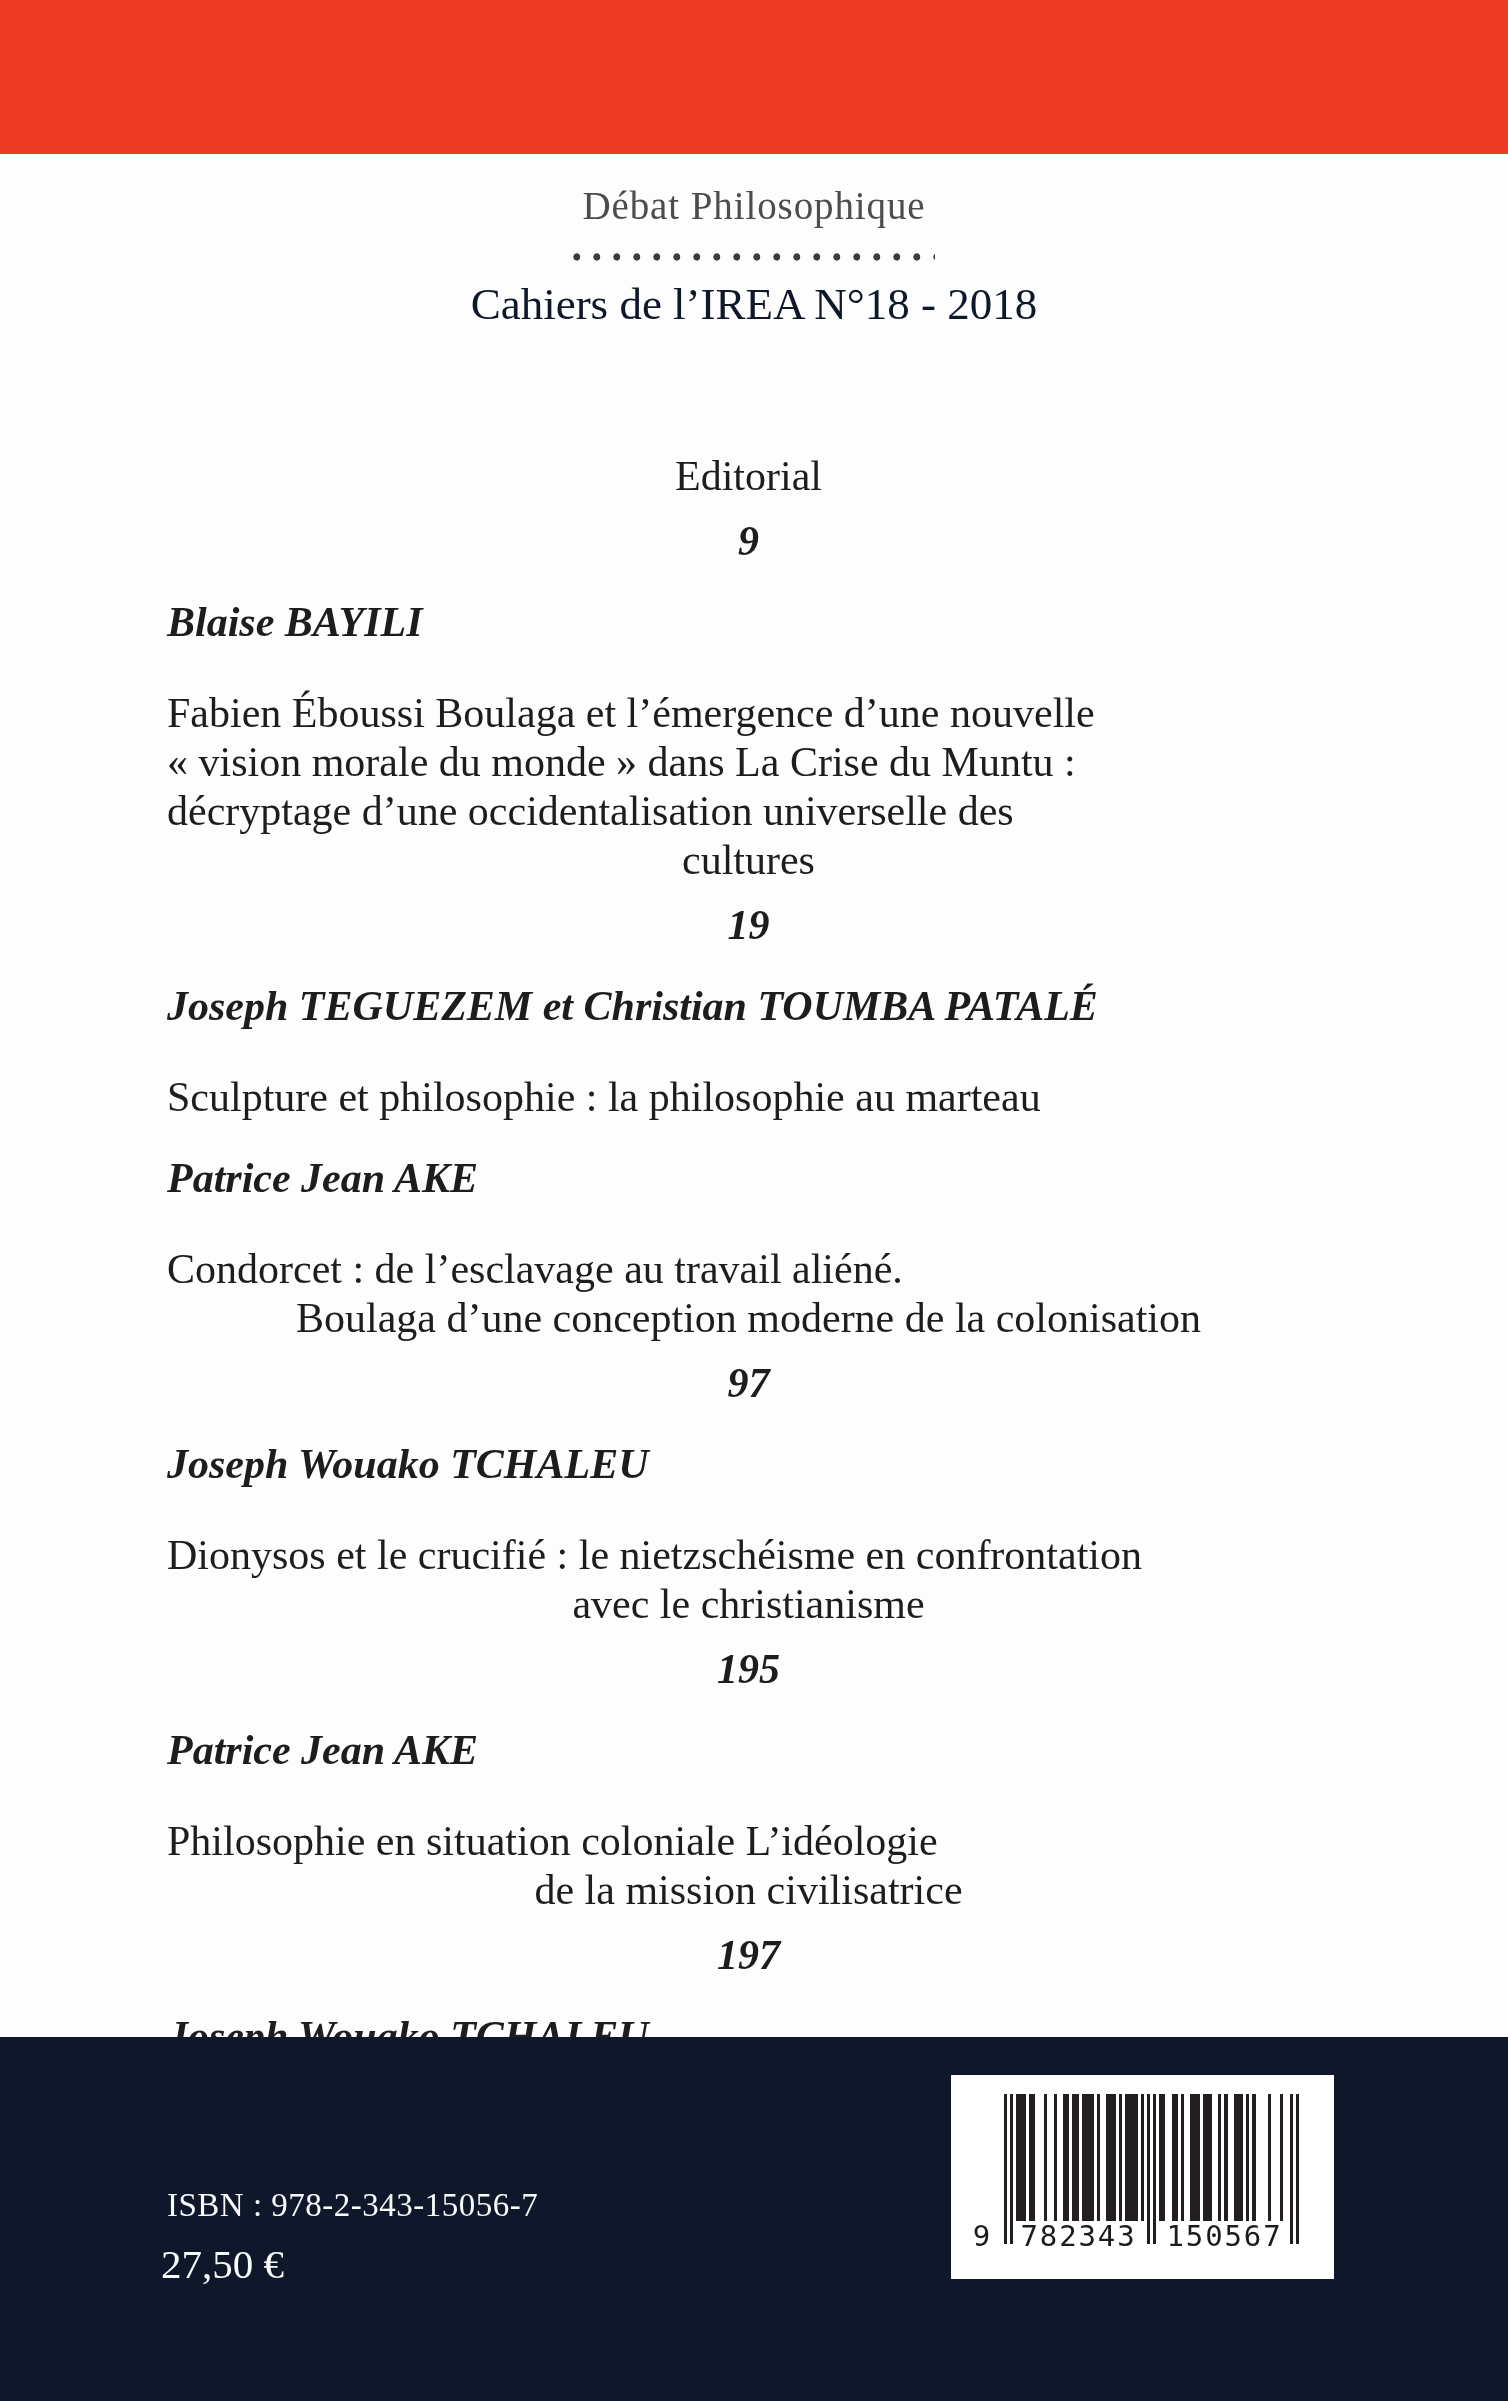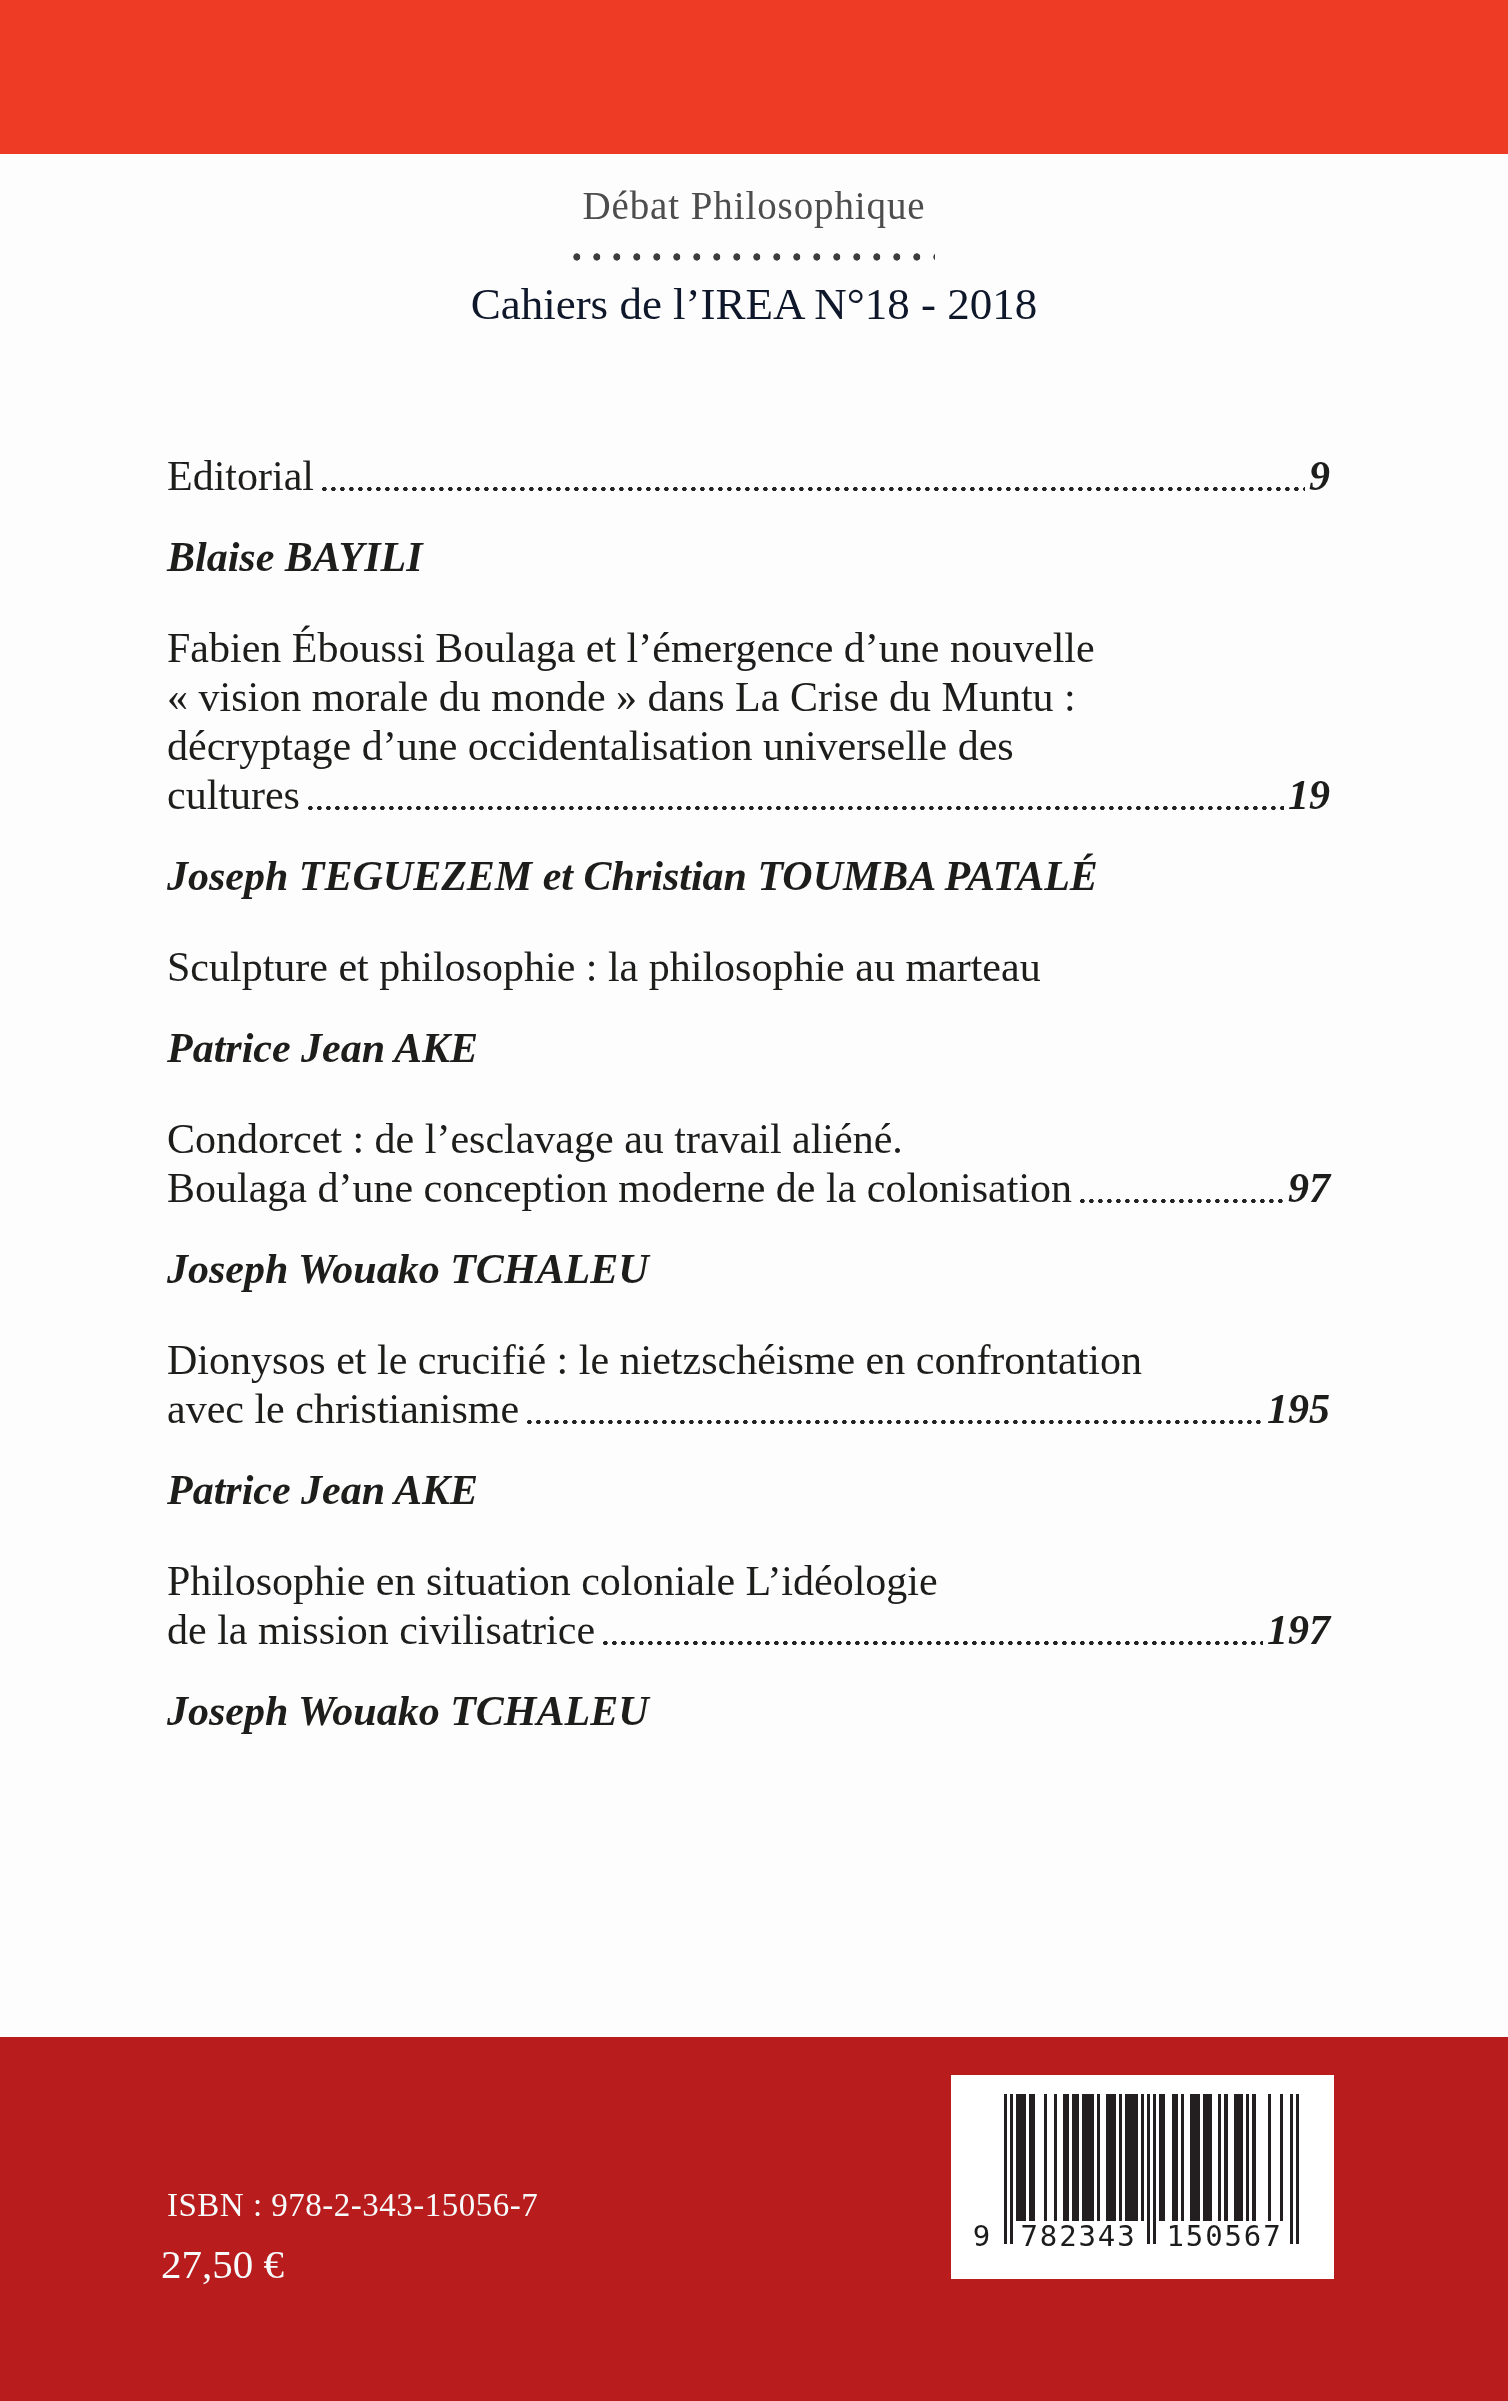--- a/index.html
+++ b/index.html
@@ -3,41 +3,41 @@
 <meta charset="utf-8">
 <style>
   html,body{margin:0;padding:0;background:#ffffff;}
   .page{
     position:relative; width:1508px; height:2402px; overflow:hidden;
     background:#fdfdfd;
     font-family:"Liberation Serif","DejaVu Serif",serif;
     color:#1d1d1b;
   }
   .band-red{position:absolute;left:0;top:0;width:100%;height:154px;background:#ee3b25;}
-  .band-teal{position:absolute;left:0;top:2037px;width:100%;height:365px;background:#b91c1c;}
+  .band-teal{position:absolute;left:0;top:2037px;width:100%;height:365px;background:#0f172a;}
 
   .masthead-collection{
     position:absolute;left:0;top:183px;width:100%;text-align:center;
     font-size:39px;line-height:45px;color:#4d4d4d;letter-spacing:0.9px;
   }
   .dots-sep{
     position:absolute;top:252px;left:50%;transform:translateX(-50%);
     width:362px;height:9.5px;
     background-image:radial-gradient(circle at 3.8px 4.7px,#3d3d3d 3.1px,transparent 3.8px);
     background-size:20px 9.5px;background-repeat:repeat-x;
   }
   .masthead-title{
     position:absolute;left:0;top:278px;width:100%;text-align:center;
     font-size:45px;line-height:53px;color:#0f172a;
   }
 
   .toc{position:absolute;left:167px;top:452px;width:1163px;}
   .entry{margin-bottom:42px;}
   .tline{font-size:42px;line-height:49px;color:#1d1d1b;}
-  .last-row{display:flex;align-items:center;}
+  .last-row{display:flex;align-items:center;flex-direction:column;}
   .last-row .ttext{white-space:nowrap;}
   .leader{
     flex:1 1 auto;height:8.5px;align-self:flex-end;margin:0 3.8px 7.6px 7.6px;
     background-image:radial-gradient(circle at 2.4px 4.3px,#232323 2px,transparent 2.6px);
     background-size:9px 8.5px;background-repeat:repeat-x;
   }
   .pagenum{font-weight:bold;font-style:italic;white-space:nowrap;}
   .authors{font-size:42px;line-height:49px;font-weight:bold;font-style:italic;color:#1d1d1b;margin-top:32px;}
 
   .isbn{

